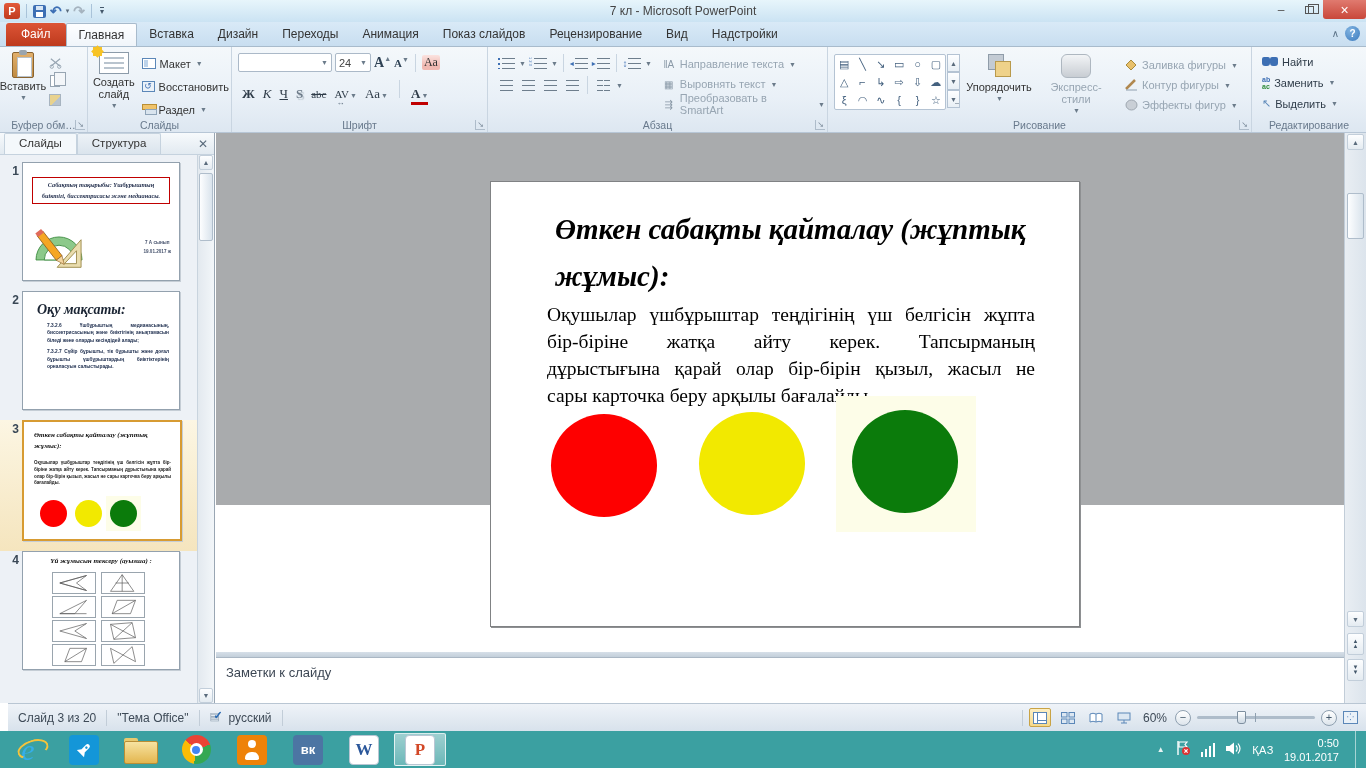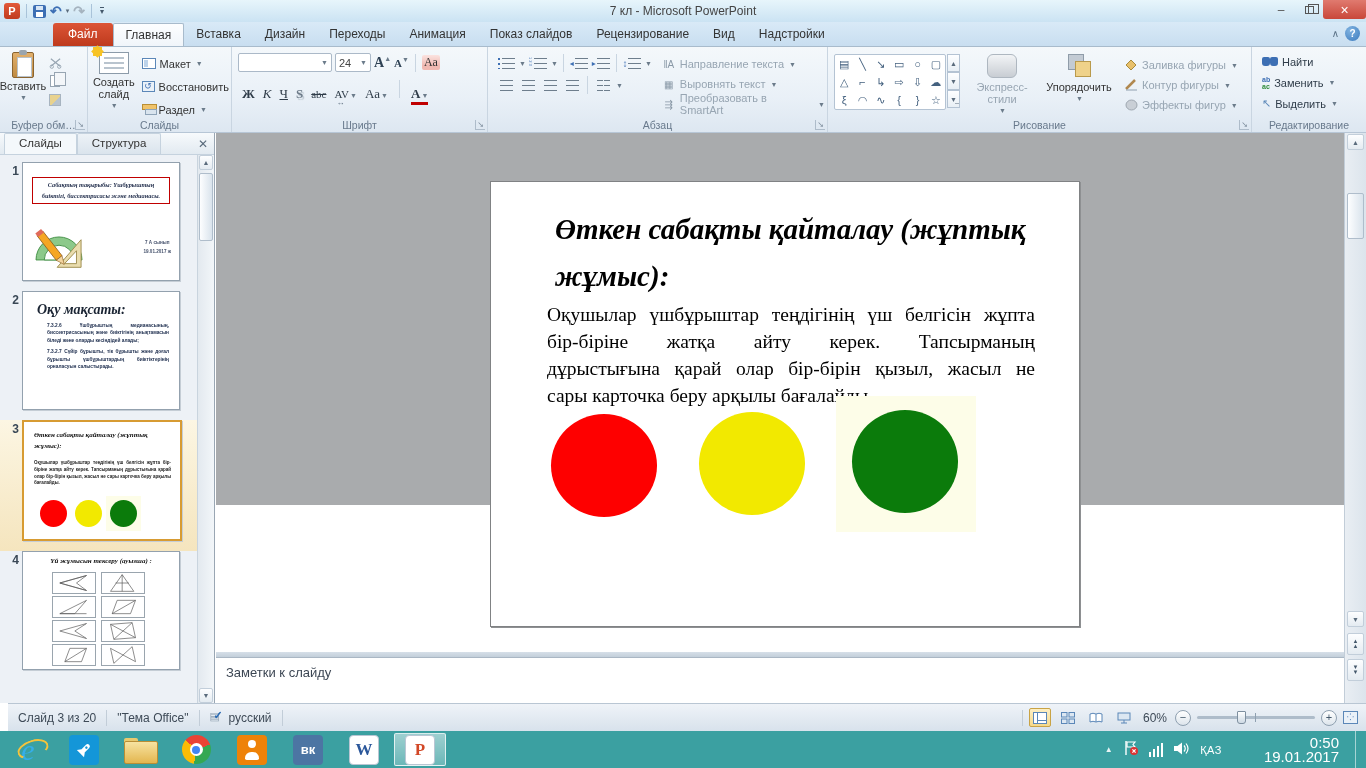--- a/index.html
+++ b/index.html
@@ -24,21 +24,21 @@
   .title-text { position:absolute; left:0; right:0; text-align:center; font-size:12px; color:#444; }
   .winbtns { position:absolute; right:0; top:0; display:flex; z-index:2; }
   .winbtn { width:28px; height:19px; display:flex; align-items:center; justify-content:center;
     font-size:12px; color:#555; }
   .winbtn.restore span { display:block; width:9px; height:8px; border:1px solid #555; position:relative; background:transparent; }
   .winbtn.restore span::before { content:""; position:absolute; top:-3px; left:2px; width:9px; height:8px; border:1px solid #555; }
   .winbtn.close { width:43px; background:linear-gradient(#E07A6F,#C9473A); border-radius:0 0 3px 3px; color:#fff; font-size:14px; }
 
   
   .tabrow { position:absolute; top:22px; left:0; right:0; height:24px;
-    background:linear-gradient(#D9EAF7,#C8DEF0); display:flex; align-items:flex-end;padding-left:47px; }
+    background:linear-gradient(#D9EAF7,#C8DEF0); display:flex; align-items:flex-end; }
   .file-tab { background:linear-gradient(#DC5436,#BE3A1D); color:#fff; font-size:12px;
     padding:4px 15px; border-radius:3px 3px 0 0; margin-left:6px; height:23px; }
   .tab { padding:4px 12px 5px; font-size:12px; color:#333; height:23px; }
   .tab.active { background:linear-gradient(#FDFEFF,#F0F5FA); border:1px solid #A8BBCC; border-bottom:none;
     border-radius:2px 2px 0 0; }
   .tabrow-right { position:absolute; right:6px; top:4px; display:flex; align-items:center; gap:6px; }
   .rib-collapse { color:#5A7186; font-size:10px; }
   .help-btn { width:15px; height:15px; border-radius:50%; background:radial-gradient(circle at 35% 30%,#7FB2E0,#3C7BBE);
     color:#fff; font-size:10px; font-weight:bold; display:flex; align-items:center; justify-content:center; }
 
@@ -248,21 +248,21 @@
   .ok-bg::after { content:""; position:absolute; bottom:5px; left:8px; width:14px; height:8px; border-radius:7px 7px 2px 2px; background:#fff; }
   .vk-bg { background:#4C75A3; color:#fff; font-weight:bold; font-size:13px; }
   .doc-bg { background:#fff; border:1px solid #B9C6D3; font-weight:bold; font-size:17px; }
   .w-blue { color:#2B579A; font-family:"Liberation Serif",serif; }
   .p-orange { color:#D24726; font-family:"Liberation Serif",serif; }
   .tray { margin-left:auto; display:flex; align-items:center; gap:10px; padding-right:4px; color:#fff; }
   .tray-up { font-size:8px; color:#E8F4F4; }
   .sig { display:flex; align-items:flex-end; gap:1.5px; height:14px; }
   .sig span { width:2.5px; background:#fff; display:block; }
   .kaz { font-size:11px; letter-spacing:.5px; }
-  .clock { text-align:right; font-size:15px; line-height:14px;margin-left:32px; }
+  .clock { text-align:right; font-size:11px; line-height:14px; }
   .show-desktop { width:7px; height:37px; border-left:1px solid rgba(255,255,255,.55); margin-left:6px; }
 </style>
 </head>
 <body>
 
 <div id="app">
 
   <div class="titlebar">
     <div class="qat">
       <span class="ppt-logo">P</span>
@@ -470,28 +470,28 @@
           <span class="shape-glyph">∿</span>
           <span class="shape-glyph">{</span>
           <span class="shape-glyph">}</span>
           <span class="shape-glyph">☆</span>
         </div>
       <div class="gal-scroll">
         <span>▲</span>
         <span>▼</span>
         <span>▼̲</span>
       </div>
+      <div class="bigbtn arrange-big">
+        <span class="arrange-ic"></span>
+        <span>Упорядочить</span>
+        <span class="drop">▼</span>
+      </div>
       <div class="bigbtn qstyles-big dis">
         <span class="qstyles-ic"></span>
         <span>Экспресс-стили</span>
-        <span class="drop">▼</span>
-      </div>
-      <div class="bigbtn arrange-big">
-        <span class="arrange-ic"></span>
-        <span>Упорядочить</span>
         <span class="drop">▼</span>
       </div>
       <div class="draw-stack">
         <div class="smallrow dis">
           <span class="fill-ic">
             <svg width="13" height="12" viewBox="0 0 13 12">
                 <path d="M6 1 L11 6 L6 11 L1 6 Z" fill="#E8C06A" stroke="#A88A3C"></path>
               </svg>
           </span>
           <span>Заливка фигуры</span>

